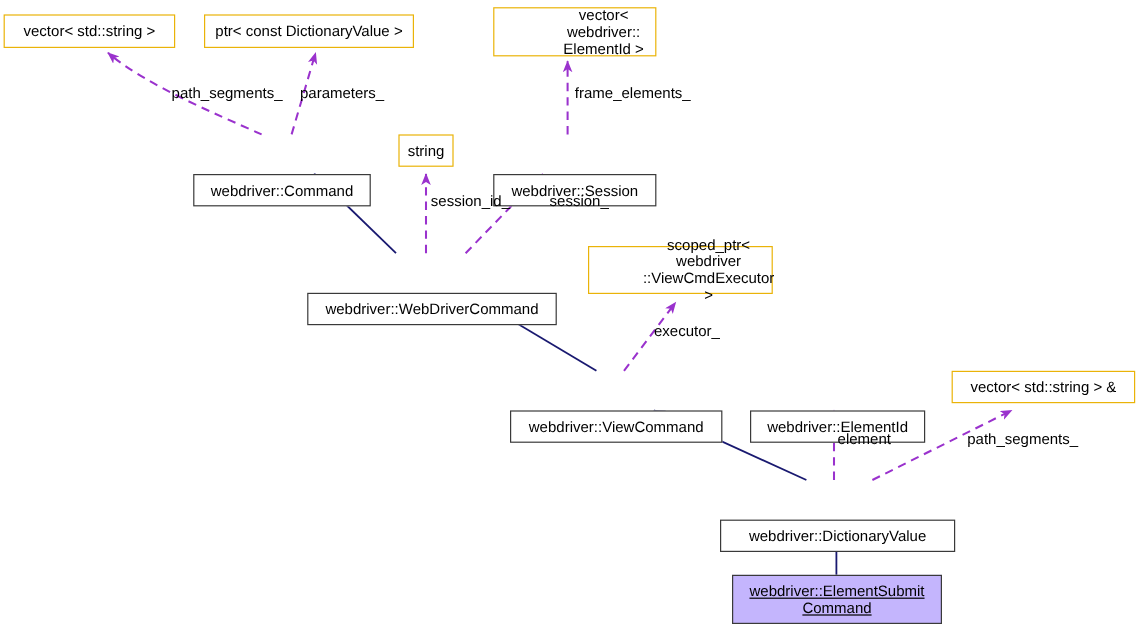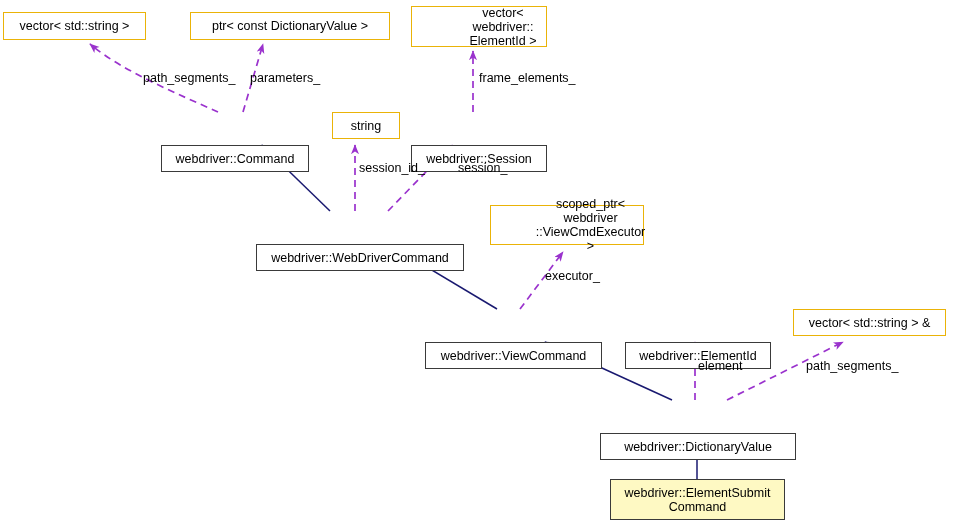--- a/index.html
+++ b/index.html
@@ -41,21 +41,22 @@
   }
   .node.plain {
     border: 1px solid #eab308;
   }
   .node.solid {
     border: 1.6px solid #3a3a3a;
     margin-top: 33px;
   }
   .node.current {
     border: 1.6px solid #3a3a3a;
-    background: #fef9c3;
+    background: #c4b5fd;
+    text-decoration: underline;
   }
   .edge-label {
     position: absolute;
     font-size: 12.5px;
     line-height: 14px;
     color: #000000;
     white-space: nowrap;
     background: transparent;
   }
 </style>
@@ -93,25 +94,25 @@
     <path d="M 672 400 L 545 342" fill="none" stroke="#191970" stroke-width="1.5" marker-end="url(#arrow-navy)"></path>
 
     <path d="M 695 400 L 695 342" fill="none" stroke="#9a32cd" stroke-width="1.7" stroke-dasharray="7,5" marker-end="url(#arrow-purple)"></path>
 
     <path d="M 727 400 L 843 342" fill="none" stroke="#9a32cd" stroke-width="1.7" stroke-dasharray="7,5" marker-end="url(#arrow-purple)"></path>
 
     <path d="M 697 479 L 697 434" fill="none" stroke="#191970" stroke-width="1.5" marker-end="url(#arrow-navy)"></path>
   </svg>
 
   <div class="node plain" style="left: 3px; top: 12px; width: 143px; height: 28px;">vector&lt; std::string &gt;</div>
-  <div class="node plain" style="left: 170px; top: 12px; width: 200px; height: 28px; margin-left: 20px;">ptr&lt; const DictionaryValue &gt;</div>
+  <div class="node plain" style="left: 170px; top: 12px; width: 175px; height: 28px;">ptr&lt; const DictionaryValue &gt;</div>
   <div class="node plain" style="left: 411px; top: 6px; width: 136px; height: 41px; padding-left: 48px;">vector&lt; webdriver::
 ElementId &gt;</div>
   <div class="node solid" style="left: 161px; top: 112px; width: 148px; height: 27px;">webdriver::Command</div>
-  <div class="node plain" style="left: 332px; top: 112px; width: 68px; height: 27px;">string</div>
+  <div class="node plain" style="left: 332px; top: 112px; width: 46px; height: 27px;">string</div>
   <div class="node solid" style="left: 256px; top: 211px; width: 208px; height: 27px;">webdriver::WebDriverCommand</div>
   <div class="node solid" style="left: 411px; top: 112px; width: 136px; height: 27px;">webdriver::Session</div>
   <div class="node plain" style="left: 490px; top: 205px; width: 154px; height: 40px; padding-left: 47px;">scoped_ptr&lt; webdriver
 ::ViewCmdExecutor &gt;</div>
   <div class="node solid" style="left: 425px; top: 309px; width: 177px; height: 27px;">webdriver::ViewCommand</div>
   <div class="node solid" style="left: 625px; top: 309px; width: 146px; height: 27px;">webdriver::ElementId</div>
   <div class="node plain" style="left: 793px; top: 309px; width: 153px; height: 27px;">vector&lt; std::string &gt; &amp;</div>
   <div class="node solid" style="left: 600px; top: 400px; width: 196px; height: 27px;">webdriver::DictionaryValue</div>
   <div class="node current" style="left: 610px; top: 479px; width: 175px; height: 41px;">webdriver::ElementSubmit
 Command</div>

